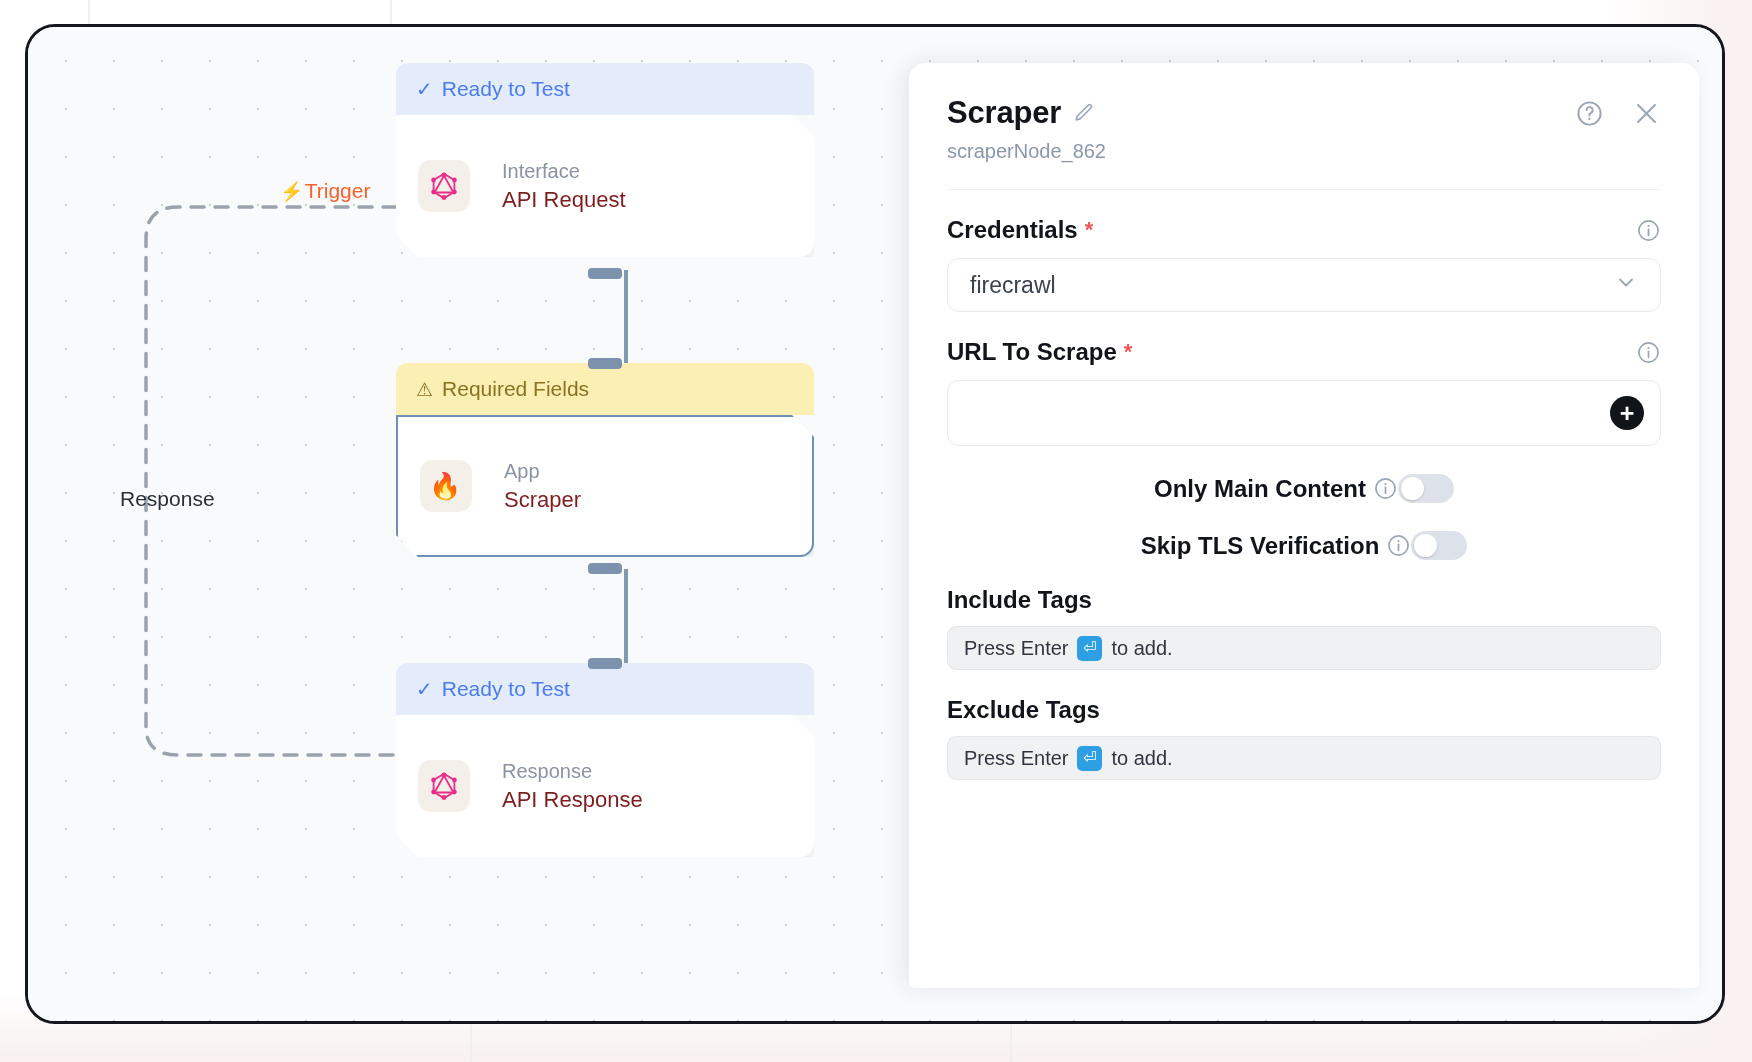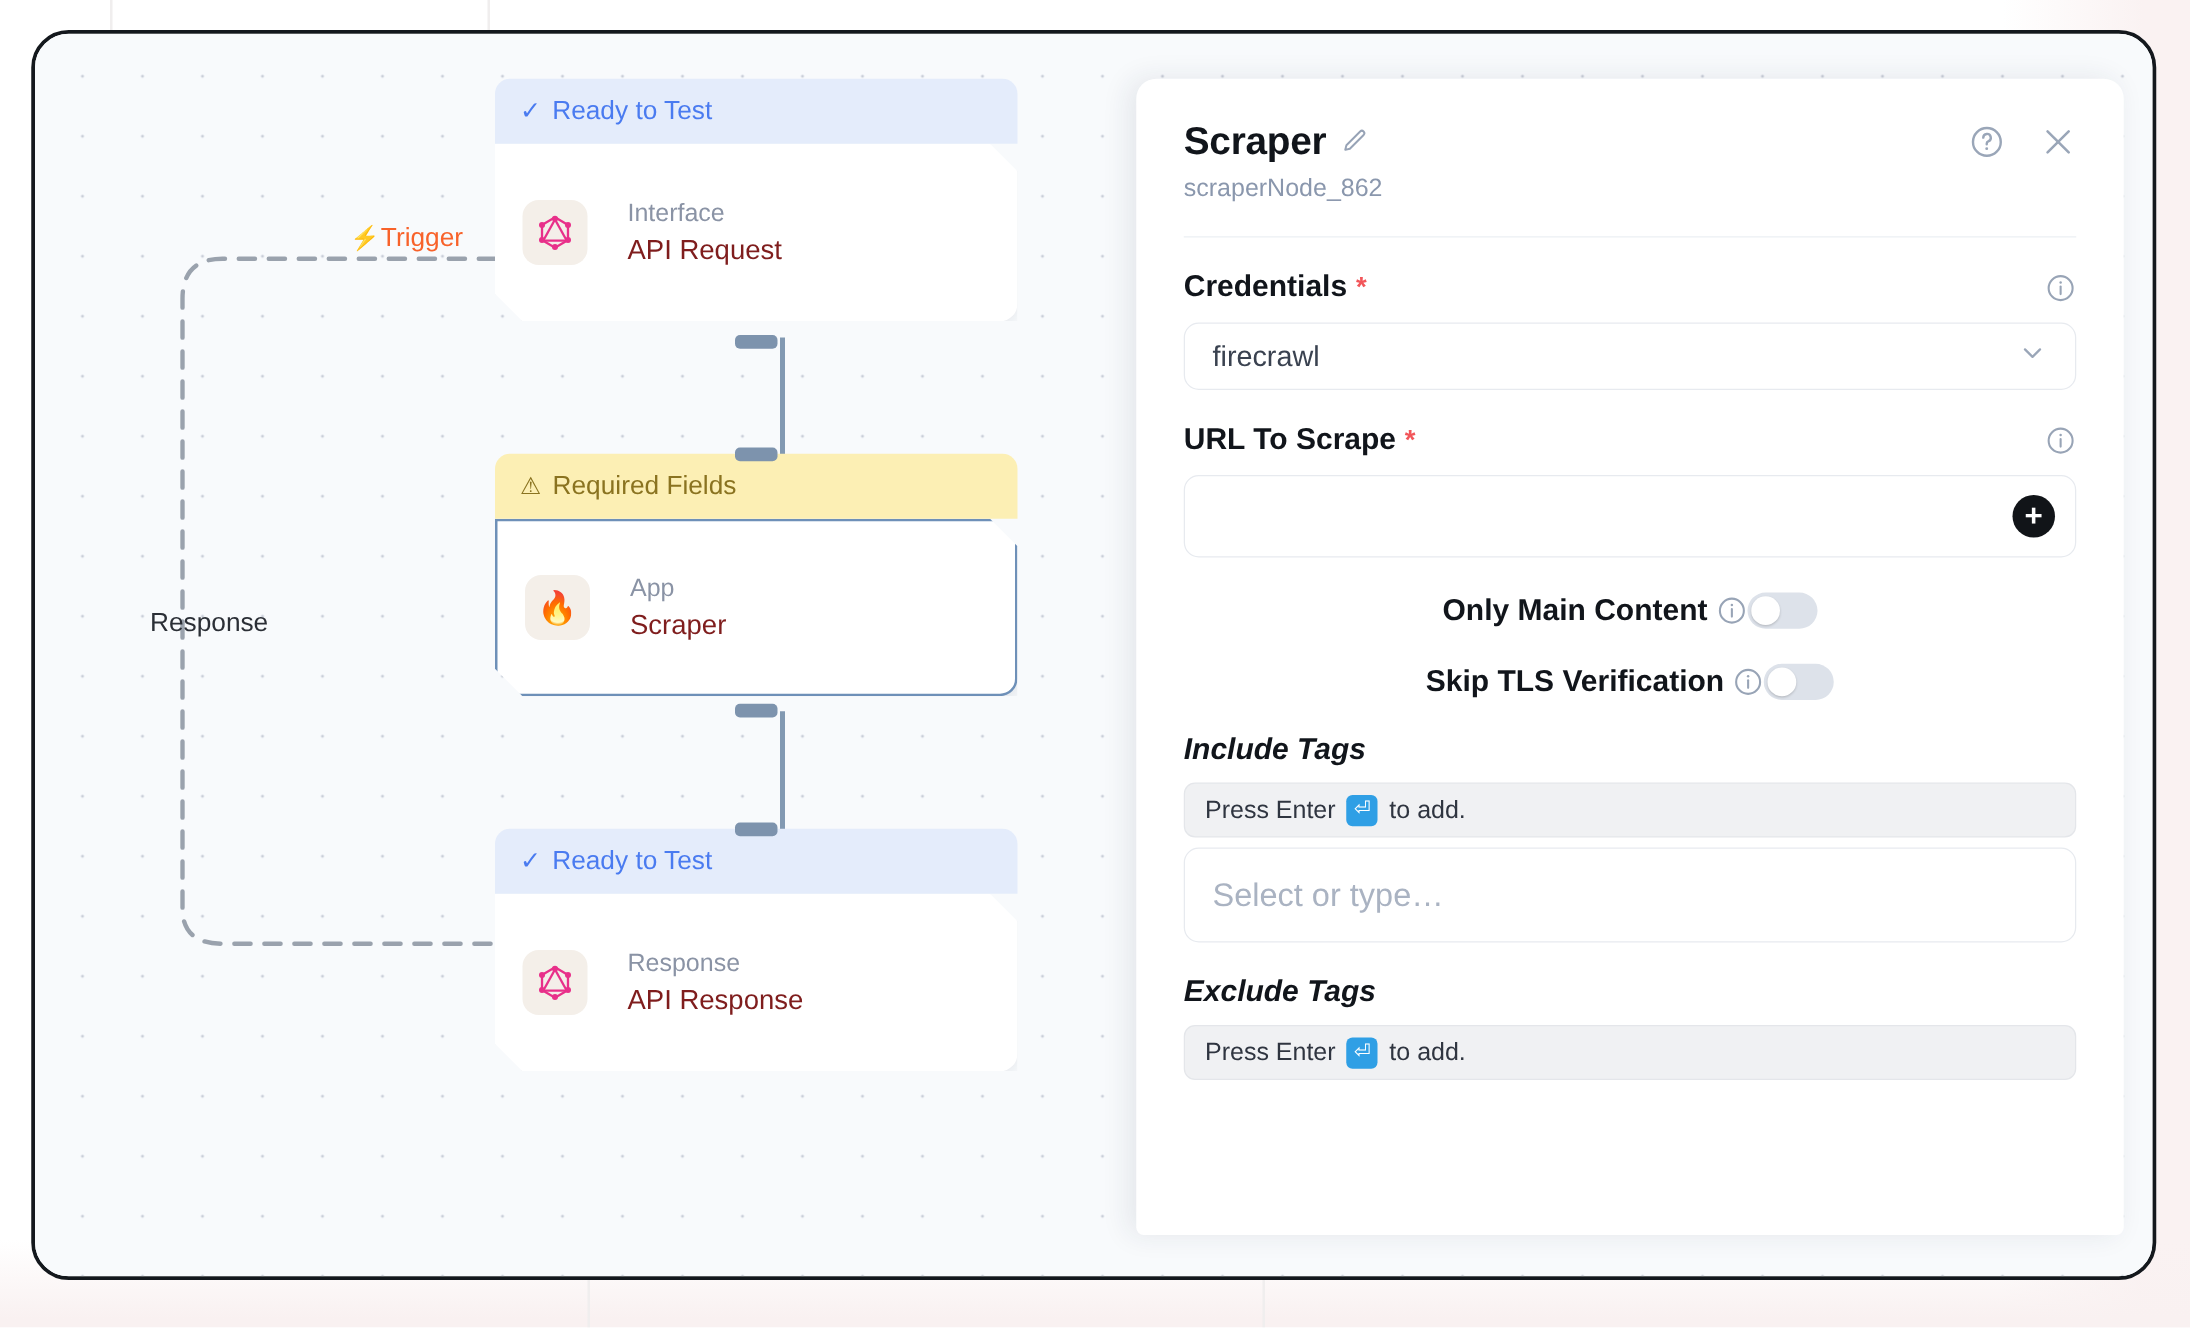--- a/index.html
+++ b/index.html
@@ -141,21 +141,21 @@
   .toggle-row { margin-top: 28px; display: flex; align-items: center; justify-content: center; }
   .toggle {
     width: 56px; height: 29px; border-radius: 15px; background: #dde2ea;
     position: relative; flex: 0 0 auto; cursor: pointer;
   }
   .toggle .knob {
     position: absolute; left: 3px; top: 3px; width: 23px; height: 23px;
     border-radius: 50%; background: #ffffff; box-shadow: 0 1px 2px rgba(0,0,0,.18);
   }
 
-  .tag-label { margin-top: 26px; font-size: 24px; font-weight: 700; color: #11151b; font-style: italic; }
+  .tag-label { margin-top: 26px; font-size: 24px; font-weight: 700; color: #11151b; }
   .hint-bar {
     margin-top: 12px; height: 44px; background: #f0f1f3; border: 1px solid #e4e6ea;
     border-radius: 9px; display: flex; align-items: center; gap: 9px;
     padding: 0 16px; font-size: 20px; color: #2f3540;
   }
   .enter-key {
     width: 25px; height: 25px; border-radius: 5px; background: #2f9fe5;
     color: #fff; display: flex; align-items: center; justify-content: center;
     font-size: 16px; line-height: 1;
   }
@@ -372,23 +372,20 @@
           <span class="knob"></span>
         </span>
       </div>
 
       <div class="tag-label">Include Tags</div>
       <div class="hint-bar">
         <span>Press Enter</span>
         <span class="enter-key">⏎</span>
         <span>to add.</span>
       </div>
-      <div class="tag-input">
-        <span>Select or type…</span>
-      </div>
 
       <div class="tag-label">Exclude Tags</div>
       <div class="hint-bar">
         <span>Press Enter</span>
         <span class="enter-key">⏎</span>
         <span>to add.</span>
       </div>
 
     </div>
   </div>

